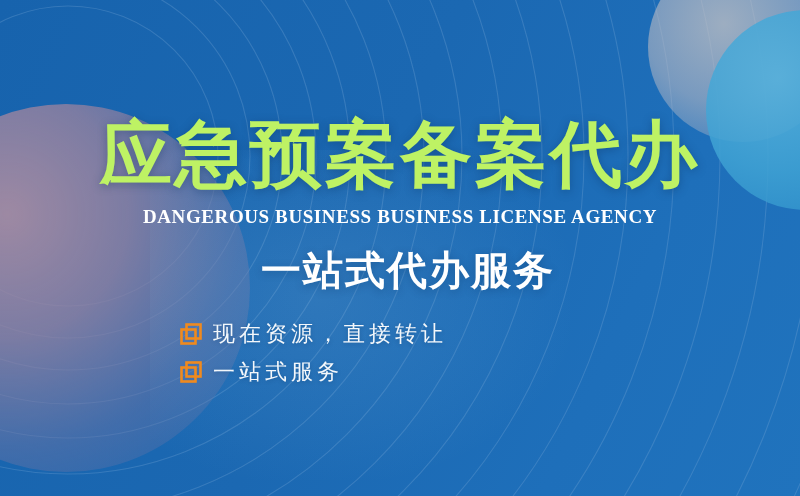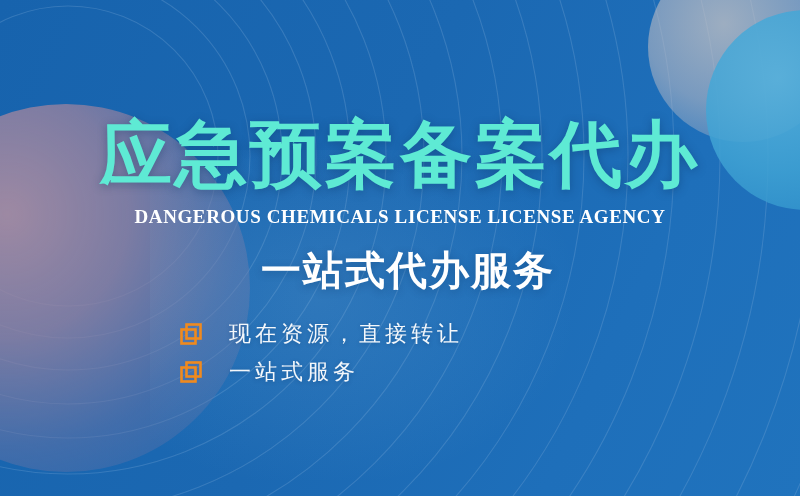--- a/index.html
+++ b/index.html
@@ -88,21 +88,21 @@
     position: absolute;
     inset: 0;
   }
 
   .headline {
     position: absolute;
     left: 0;
     right: 0;
     top: 112px;
     text-align: center;
-    color: #5eead4;
+    color: #bef264;
     font-size: 72px;
     line-height: 84px;
     font-weight: 700;
     letter-spacing: 3px;
     text-shadow: 0 2px 10px rgba(8,44,86,0.35);
     white-space: nowrap;
   }
 
   .subtitle-en {
     position: absolute;
@@ -157,21 +157,20 @@
   }
   .bullet-icon svg { display: block; width: 22px; height: 22px; }
   .bullet-text {
     color: #f3f7fb;
     font-size: 22px;
     line-height: 27px;
     letter-spacing: 4px;
     font-weight: 400;
     white-space: nowrap;
     text-shadow: 0 1px 4px rgba(8,44,86,0.28);
-    margin-left: 16px;
   }
 </style>
 </head>
 <body>
 
 <div id="banner">
 
   <div class="bg-base"></div>
 
   <div class="bg-arcs">
@@ -200,21 +199,21 @@
 
   <div class="circ circ-mauve"></div>
   <div class="circ circ-warm"></div>
   <div class="circ circ-cyan"></div>
   <div class="sheen"></div>
 
   <div class="content">
 
     <div class="headline">应急预案备案代办</div>
 
-    <div class="subtitle-en">DANGEROUS CHEMICALS LICENSE LICENSE AGENCY</div>
+    <div class="subtitle-en">DANGEROUS BUSINESS BUSINESS LICENSE AGENCY</div>
 
     <div class="subtitle-cn">一站式代办服务</div>
 
     <div class="bullets">
 
       <div class="bullet">
         <span class="bullet-icon">
           <svg viewBox="0 0 22 22" aria-hidden="true">
             <rect x="6.5" y="1.5" width="14" height="14" fill="none" stroke="#f08a1e" stroke-width="2.6"></rect>
             <rect x="1.5" y="6.5" width="14" height="14" fill="none" stroke="#f08a1e" stroke-width="2.6"></rect>

